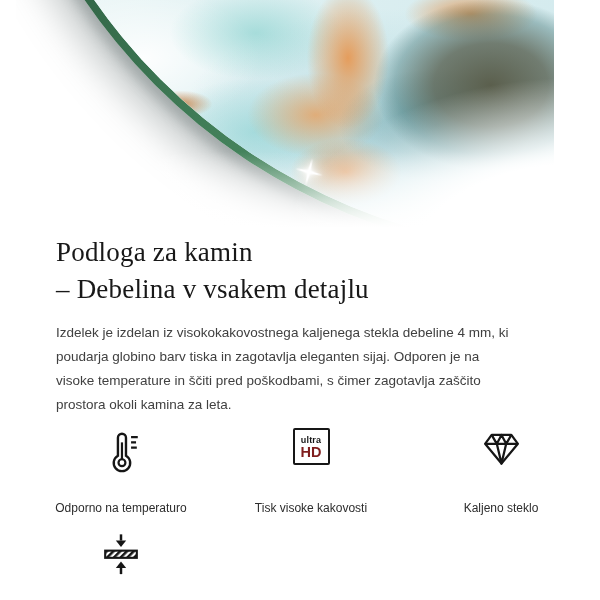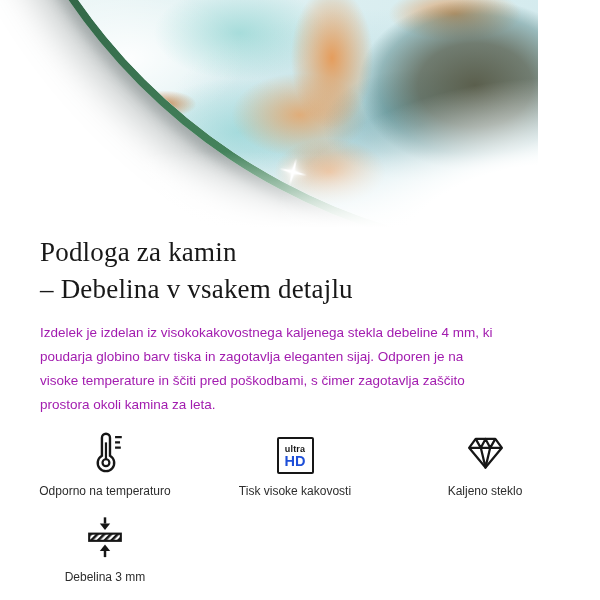--- a/index.html
+++ b/index.html
@@ -1,18 +1,18 @@
 <!DOCTYPE html>
 <html><head>
 <meta charset="utf-8">
 <style>
   html,body { margin:0; padding:0; background:#fff; }
   .page {
     position:relative; width:538px; height:600px; overflow:hidden; background:#fff;
-    font-family:"Liberation Sans", sans-serif; color:#222;
+    font-family:"Liberation Sans", sans-serif; color:#222;padding-left:16px;
   }
 
   
   .hero { position:relative; height:230px; overflow:hidden; background:#fff; }
   .glass-edge {
     position:absolute; left:-35px; top:-929px; width:1188px; height:1188px;
     border-radius:50%;
     background:linear-gradient(115deg,#6fae82 0%,#2d5e41 26%,#47875f 46%,#7db58e 62%,#cfe8d4 78%,#f2f9f3 92%);
     box-shadow:-14px 18px 38px 2px rgba(92,104,104,0.38), -4px 8px 12px rgba(88,100,100,0.32);
   }
@@ -43,38 +43,38 @@
       radial-gradient(ellipse 430px 270px at 104% 116%, #fff 38%, rgba(255,255,255,0) 70%),
       linear-gradient(to bottom, rgba(255,255,255,0) 66%, rgba(255,255,255,0.55) 84%, #fff 99%);
   }
 
   
   .title {
     margin:4px 0 0 40px; font-family:"Liberation Serif", serif; font-weight:400;
     font-size:27px; line-height:37px; color:#181818; letter-spacing:0.2px;
   }
   .desc {
-    margin:13px 42px 0 40px; font-size:13.5px; line-height:24px; color:#a21caf;
+    margin:13px 42px 0 40px; font-size:13.5px; line-height:24px; color:#404040;
   }
 
   
   .features {
     margin:11px 0 0 0; padding:0 10px;
     display:grid; grid-template-columns:repeat(3, 190px); row-gap:16px;
   }
   .feature { text-align:center; }
-  .icon-wrap { height:46px; display:flex; align-items:flex-end; justify-content:center; }
-  .feature-label { margin-top:10px; font-size:12px; color:#2d2d2d; }
+  .icon-wrap { height:46px; display:flex; align-items:flex-start; justify-content:center; }
+  .feature-label { margin-top:27px; font-size:12px; color:#2d2d2d; }
 
   .uhd {
     width:37px; height:37px; border:2.6px solid #161616; border-radius:2px; box-sizing:border-box;
     display:flex; flex-direction:column; align-items:center; justify-content:center; background:#fff;
   }
   .uhd-top   { font-size:9px;  font-weight:700; line-height:10px; color:#161616; letter-spacing:0.2px; }
-  .uhd-bottom{ font-size:14.5px; font-weight:700; line-height:14px; color:#1d4ed8; }
+  .uhd-bottom{ font-size:14.5px; font-weight:700; line-height:14px; color:#7f1d1d; }
 
   .stripes {
     width:36px; height:33px;
     clip-path:polygon(2% 100%, 100% 2%, 100% 100%);
     background:repeating-linear-gradient(135deg, #161616 0 4px, rgba(0,0,0,0) 4px 9.5px);
   }
   svg { display:block; }
 </style>
 </head>
 <body>

